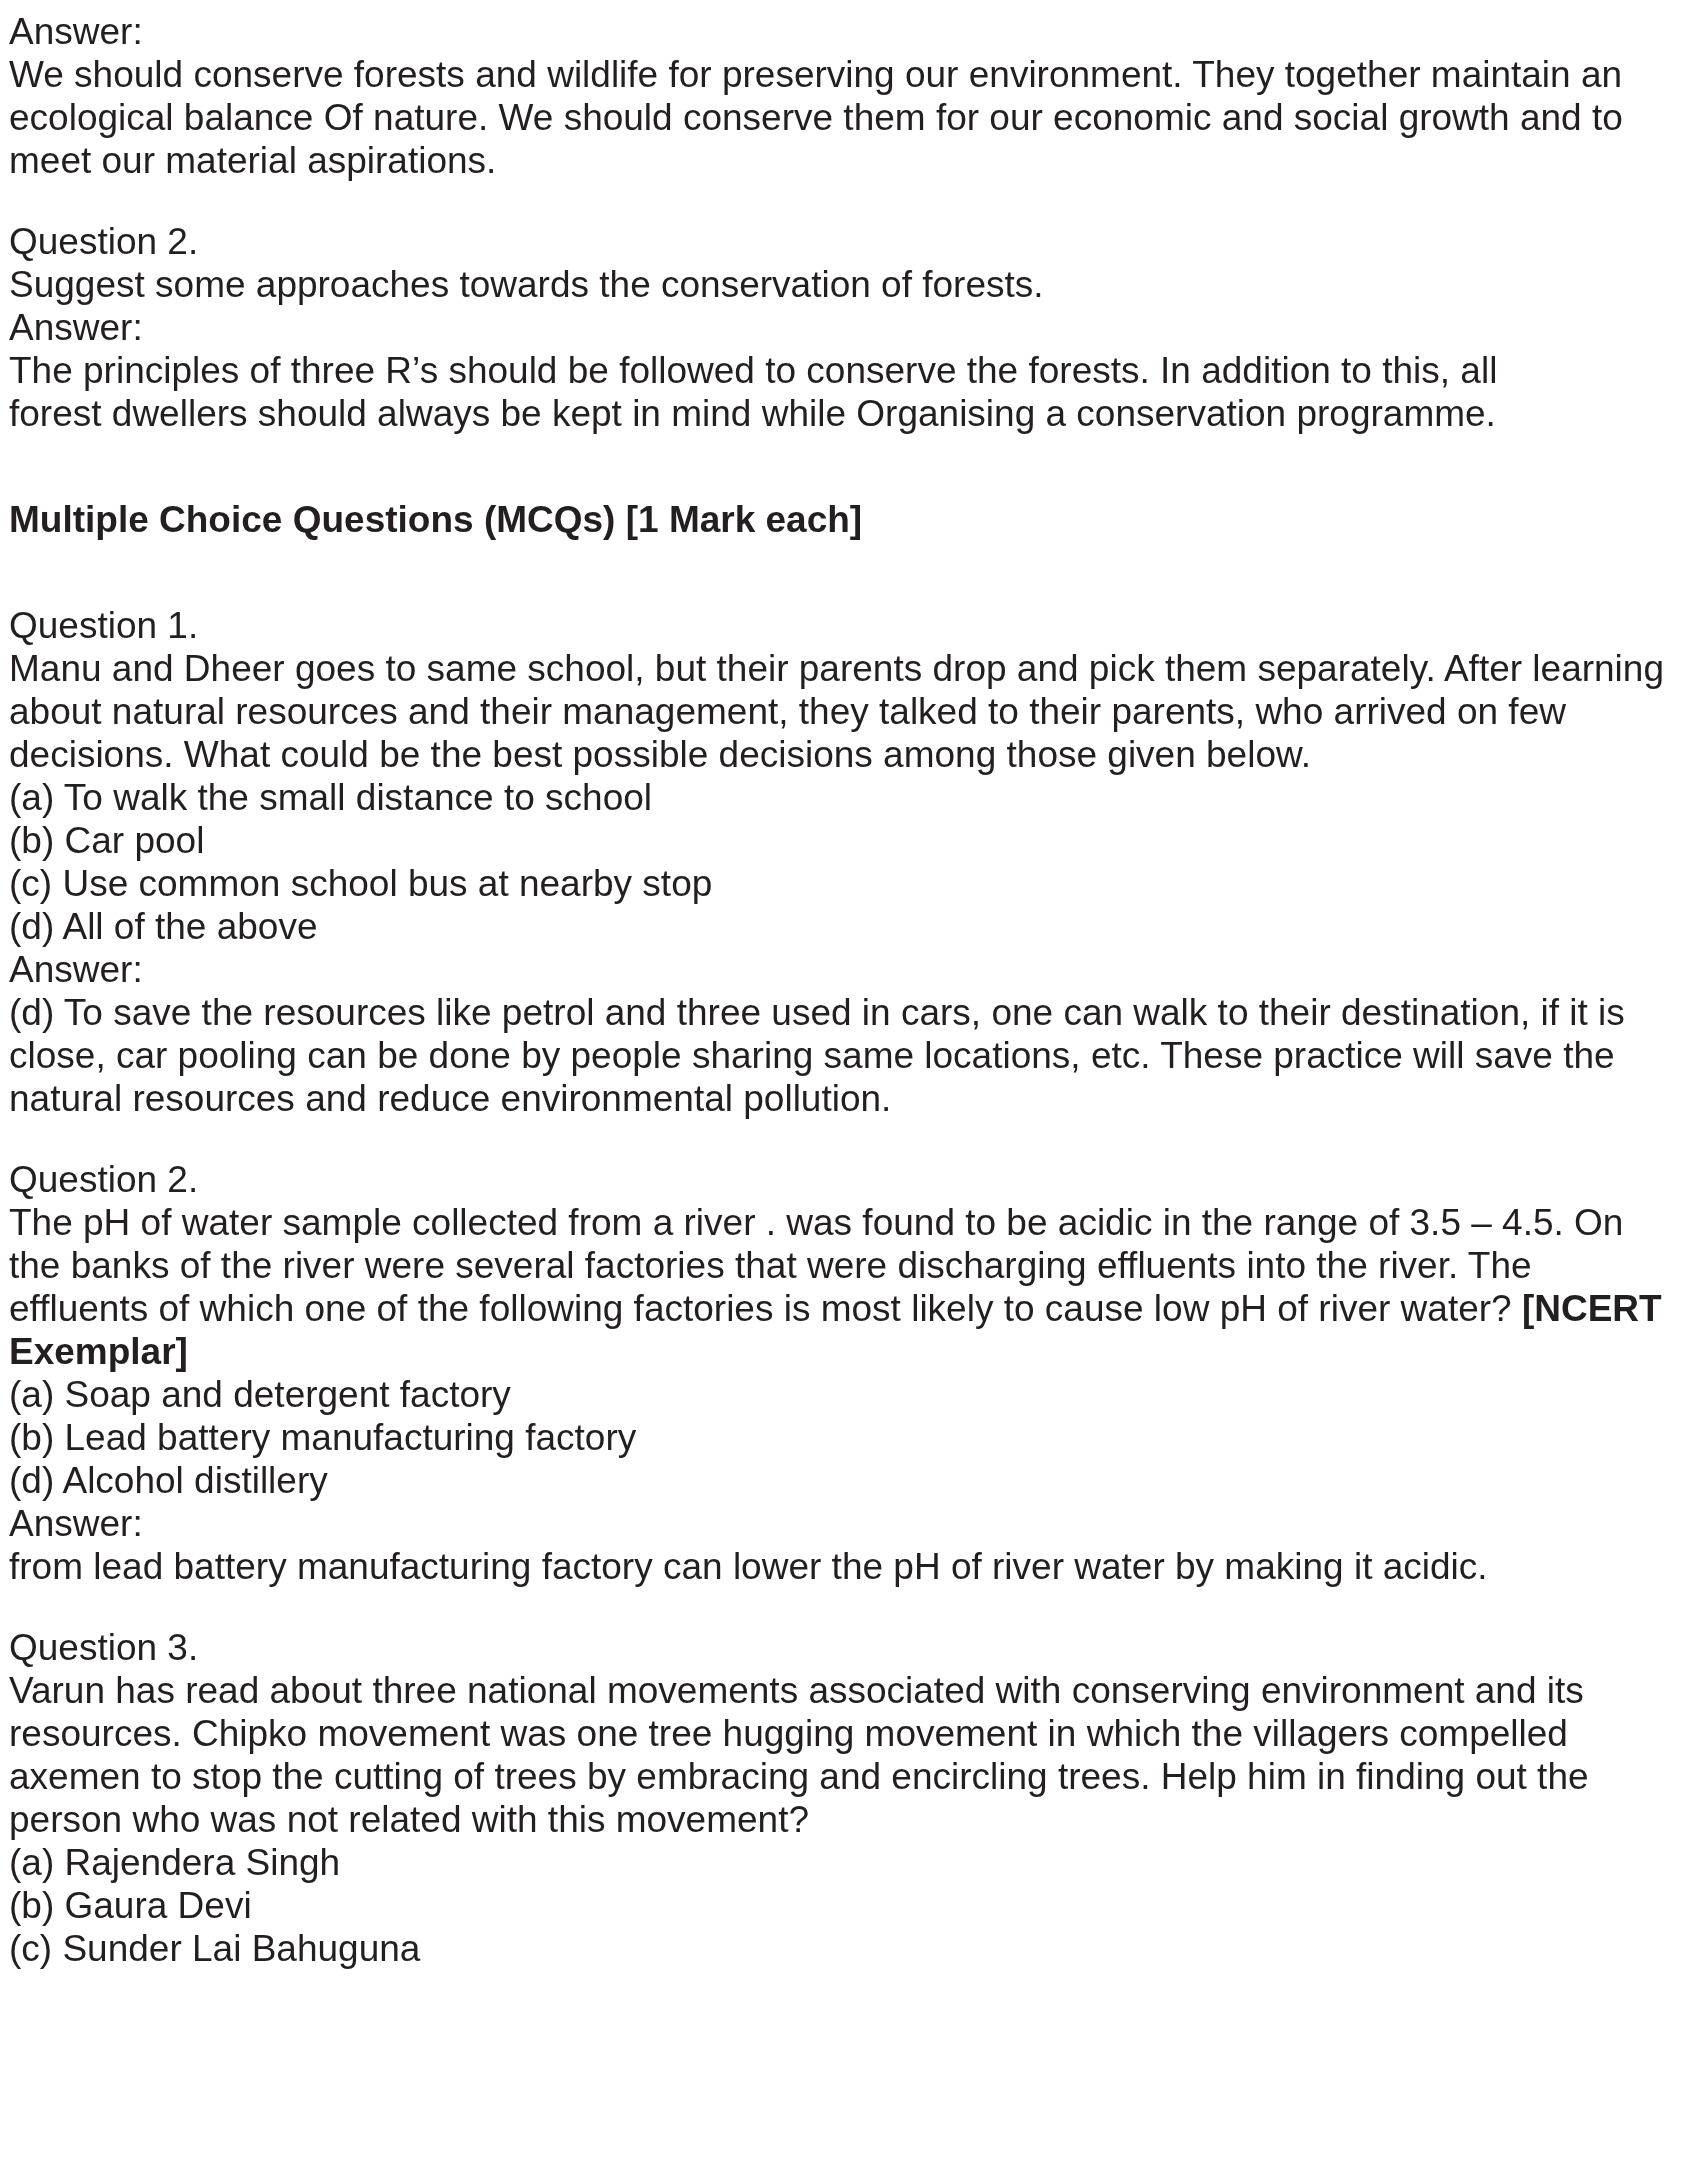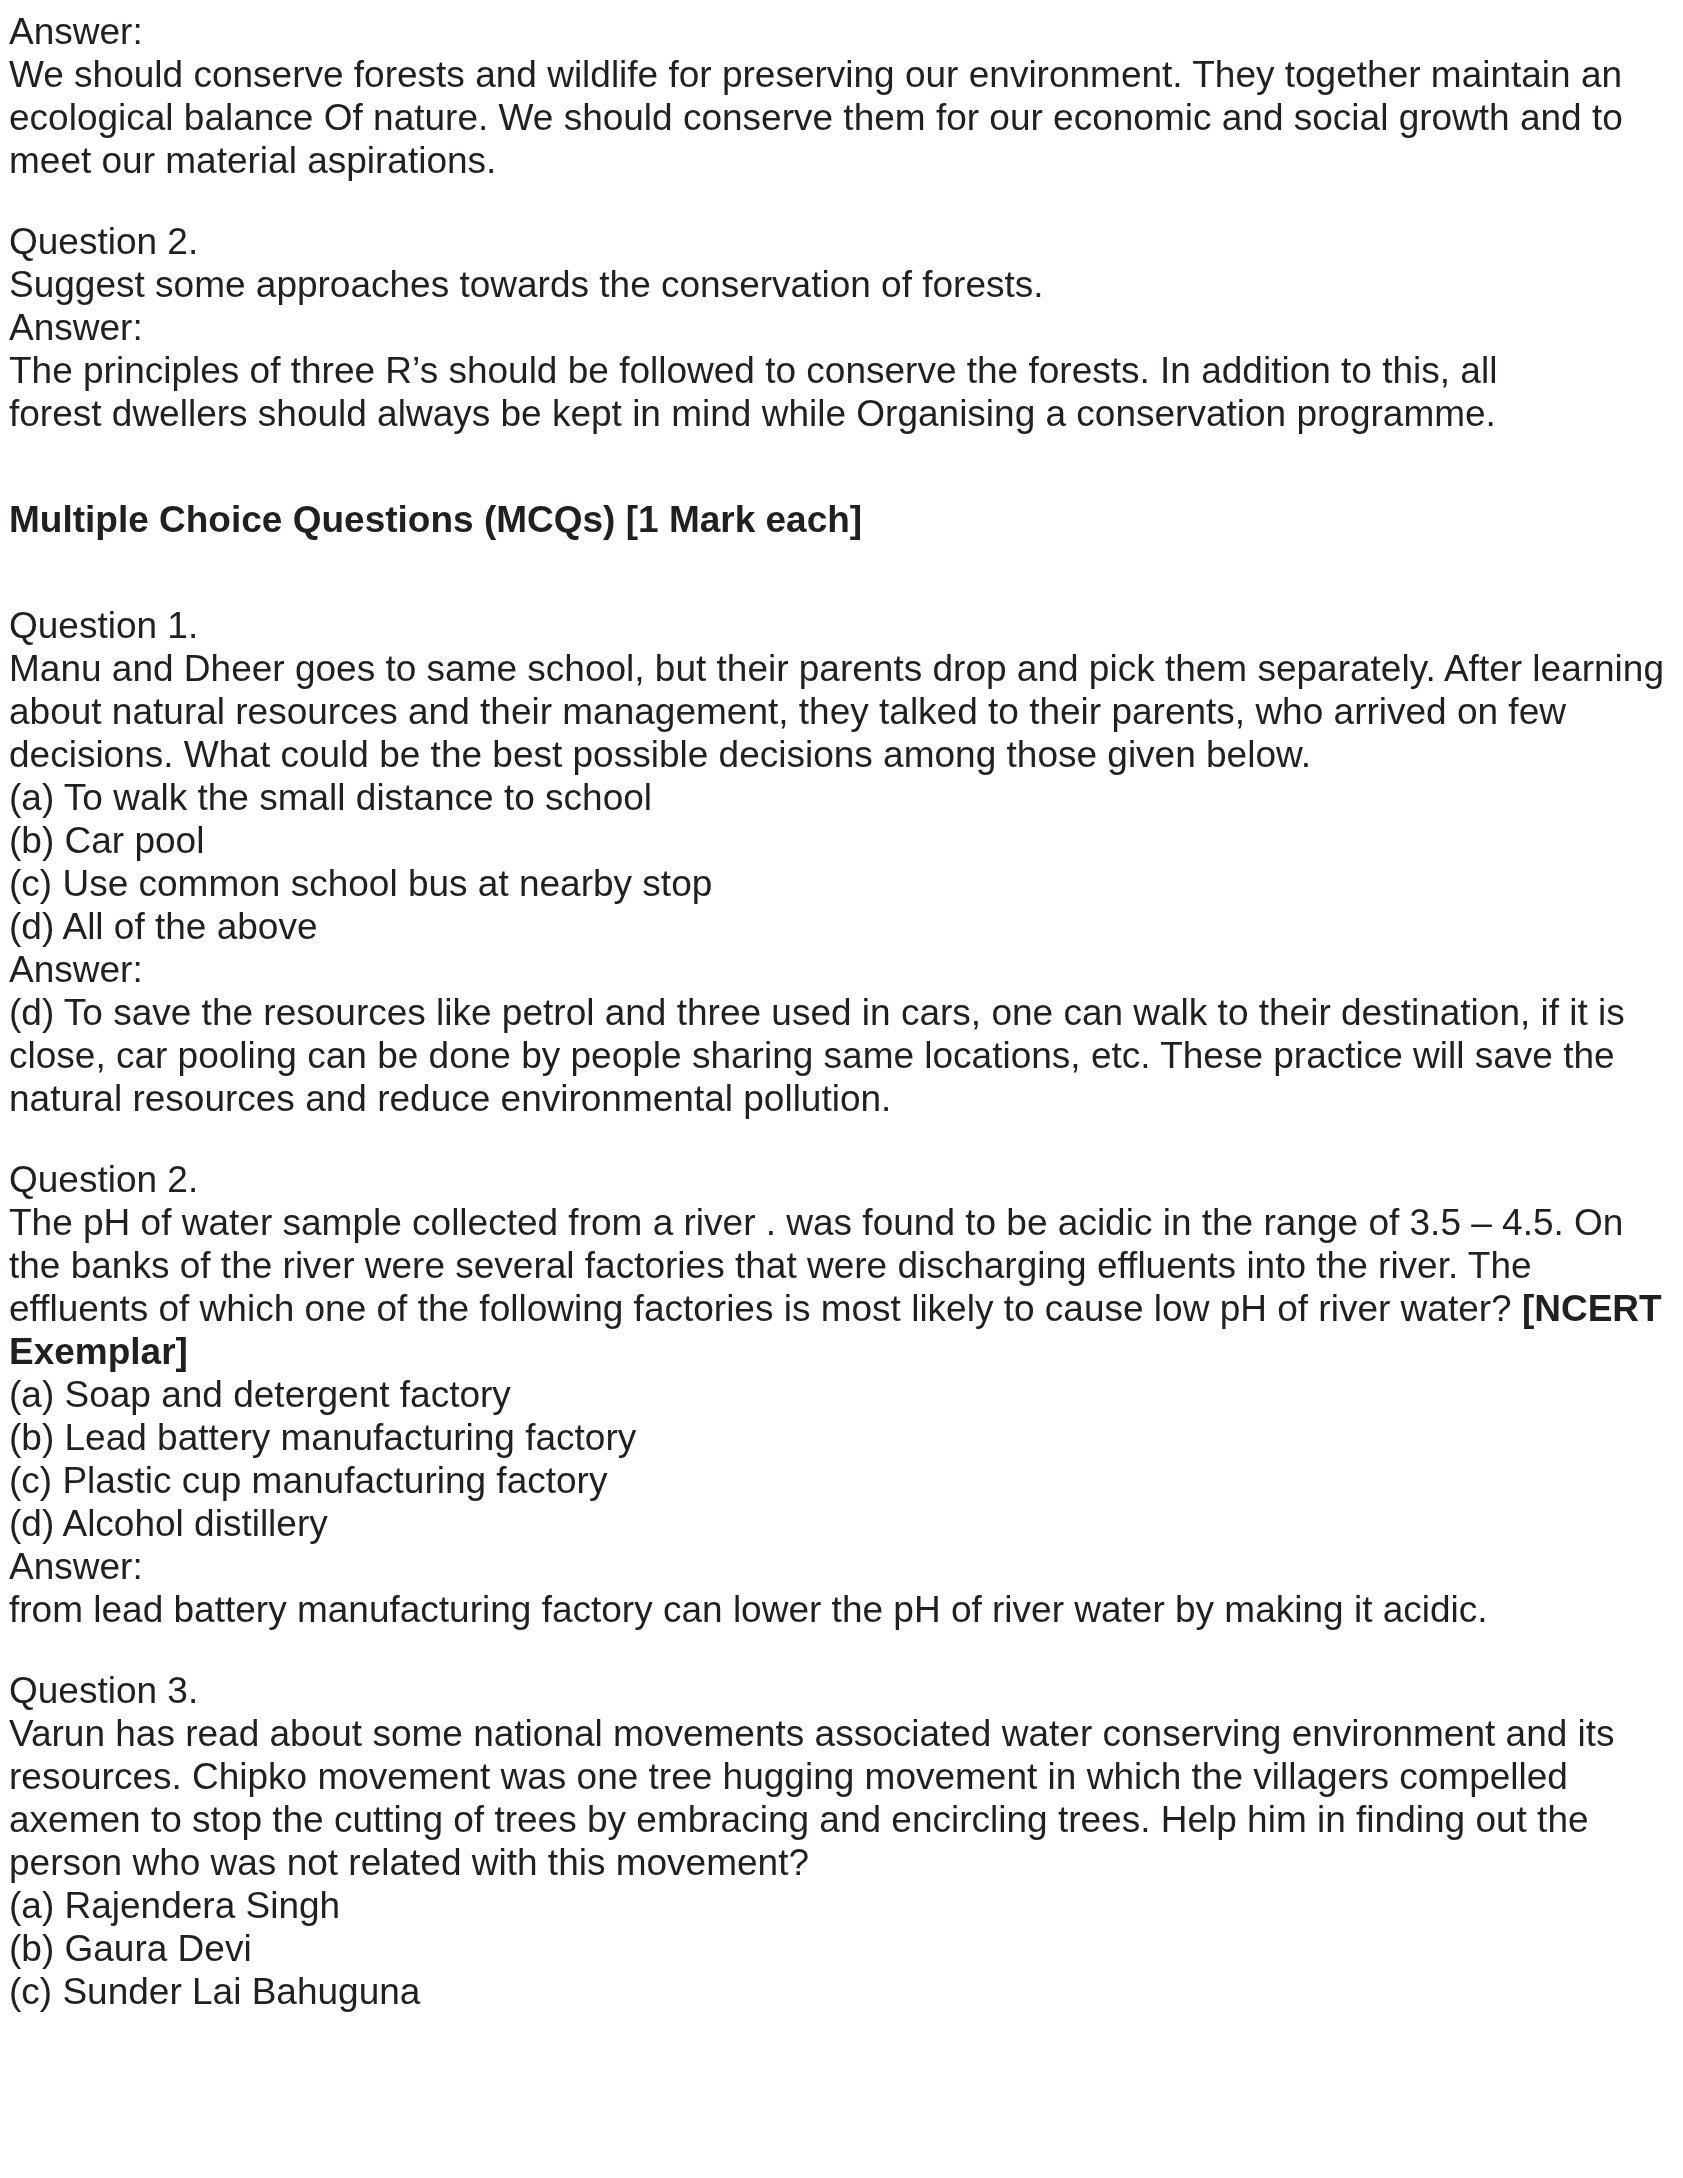--- a/index.html
+++ b/index.html
@@ -69,29 +69,28 @@
   </div>
 
   <div class="block gap">
     <span class="line">Question 2.</span>
     <span class="line">The pH of water sample collected from a river . was found to be acidic in the range of 3.5 – 4.5. On</span>
     <span class="line">the banks of the river were several factories that were discharging effluents into the river. The</span>
     <span class="line"><span>effluents of which one of the following factories is most likely to cause low pH of river water?</span> <span class="bold">[NCERT</span></span>
     <span class="line bold">Exemplar]</span>
     <span class="line">(a) Soap and detergent factory</span>
     <span class="line">(b) Lead battery manufacturing factory</span>
-    <span class="line">(c) Plastic cup manufacturing factory</span>
     <span class="line">(d) Alcohol distillery</span>
     <span class="line">Answer:</span>
     <span class="line">from lead battery manufacturing factory can lower the pH of river water by making it acidic.</span>
   </div>
 
   <div class="block gap">
     <span class="line">Question 3.</span>
-    <span class="line">Varun has read about some national movements associated water conserving environment and its</span>
+    <span class="line">Varun has read about three national movements associated with conserving environment and its</span>
     <span class="line">resources. Chipko movement was one tree hugging movement in which the villagers compelled</span>
     <span class="line">axemen to stop the cutting of trees by embracing and encircling trees. Help him in finding out the</span>
     <span class="line">person who was not related with this movement?</span>
     <span class="line">(a) Rajendera Singh</span>
     <span class="line">(b) Gaura Devi</span>
     <span class="line">(c) Sunder Lai Bahuguna</span>
   </div>
 
 </div>
 

